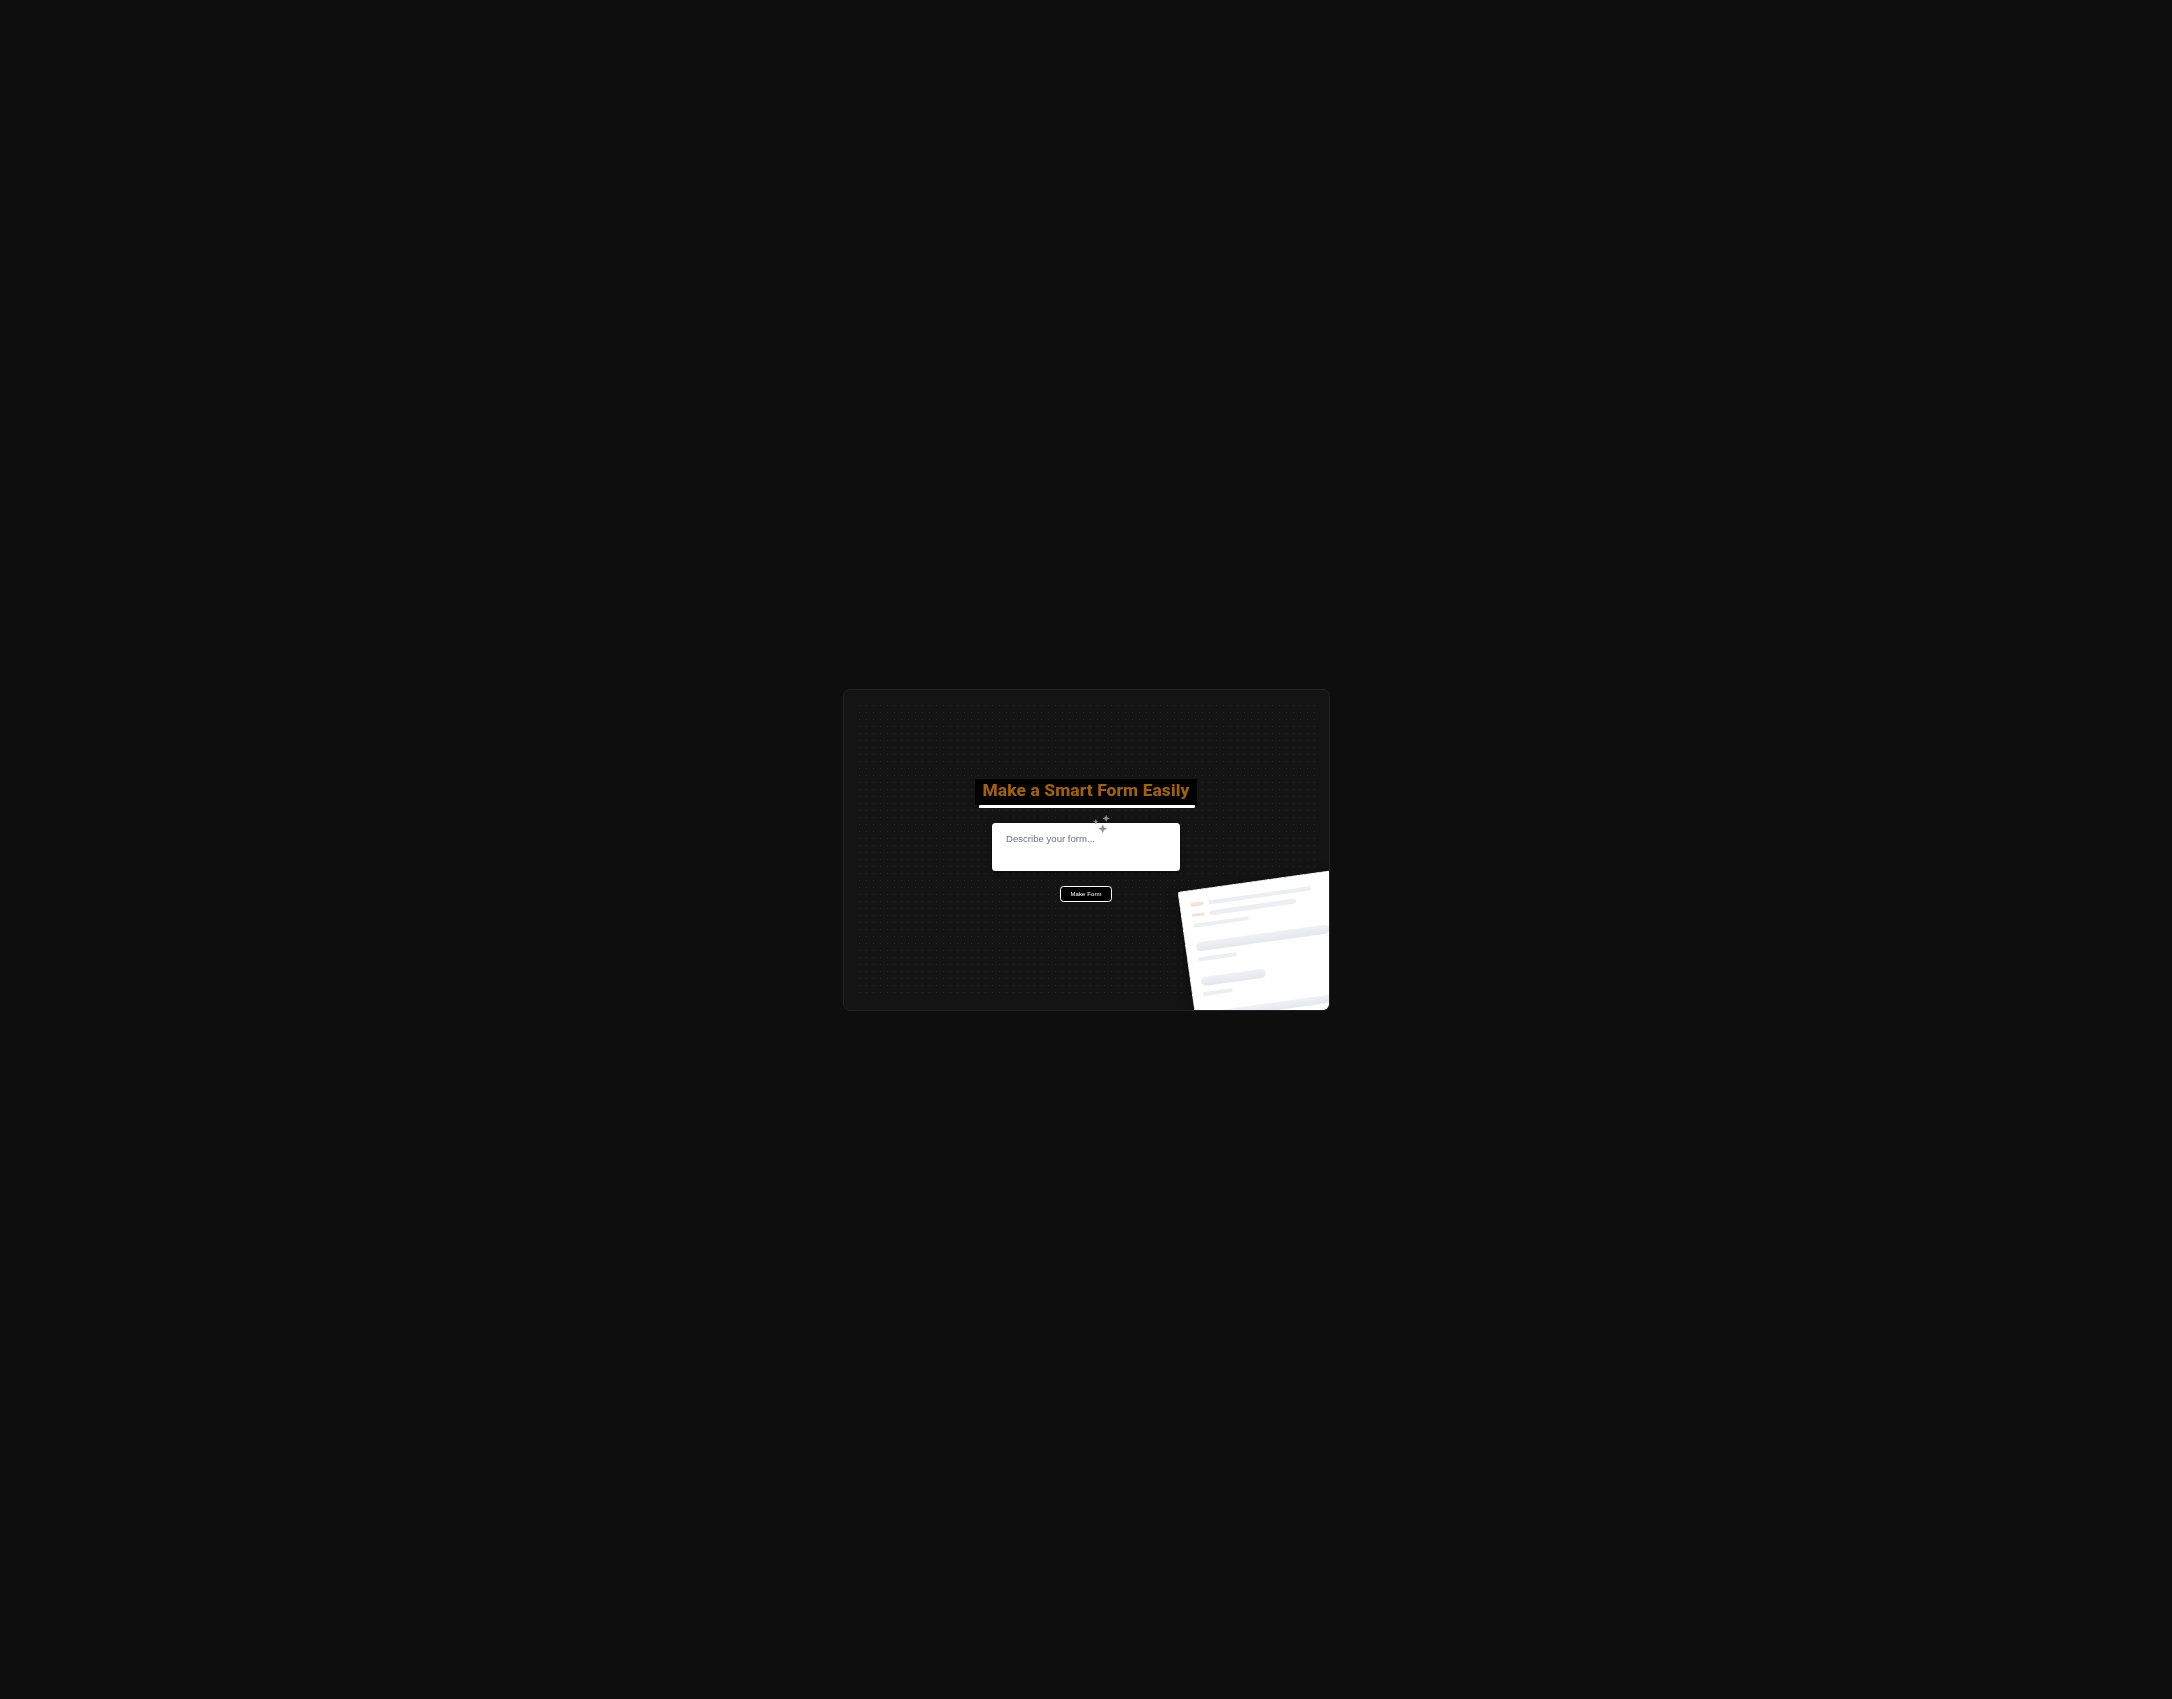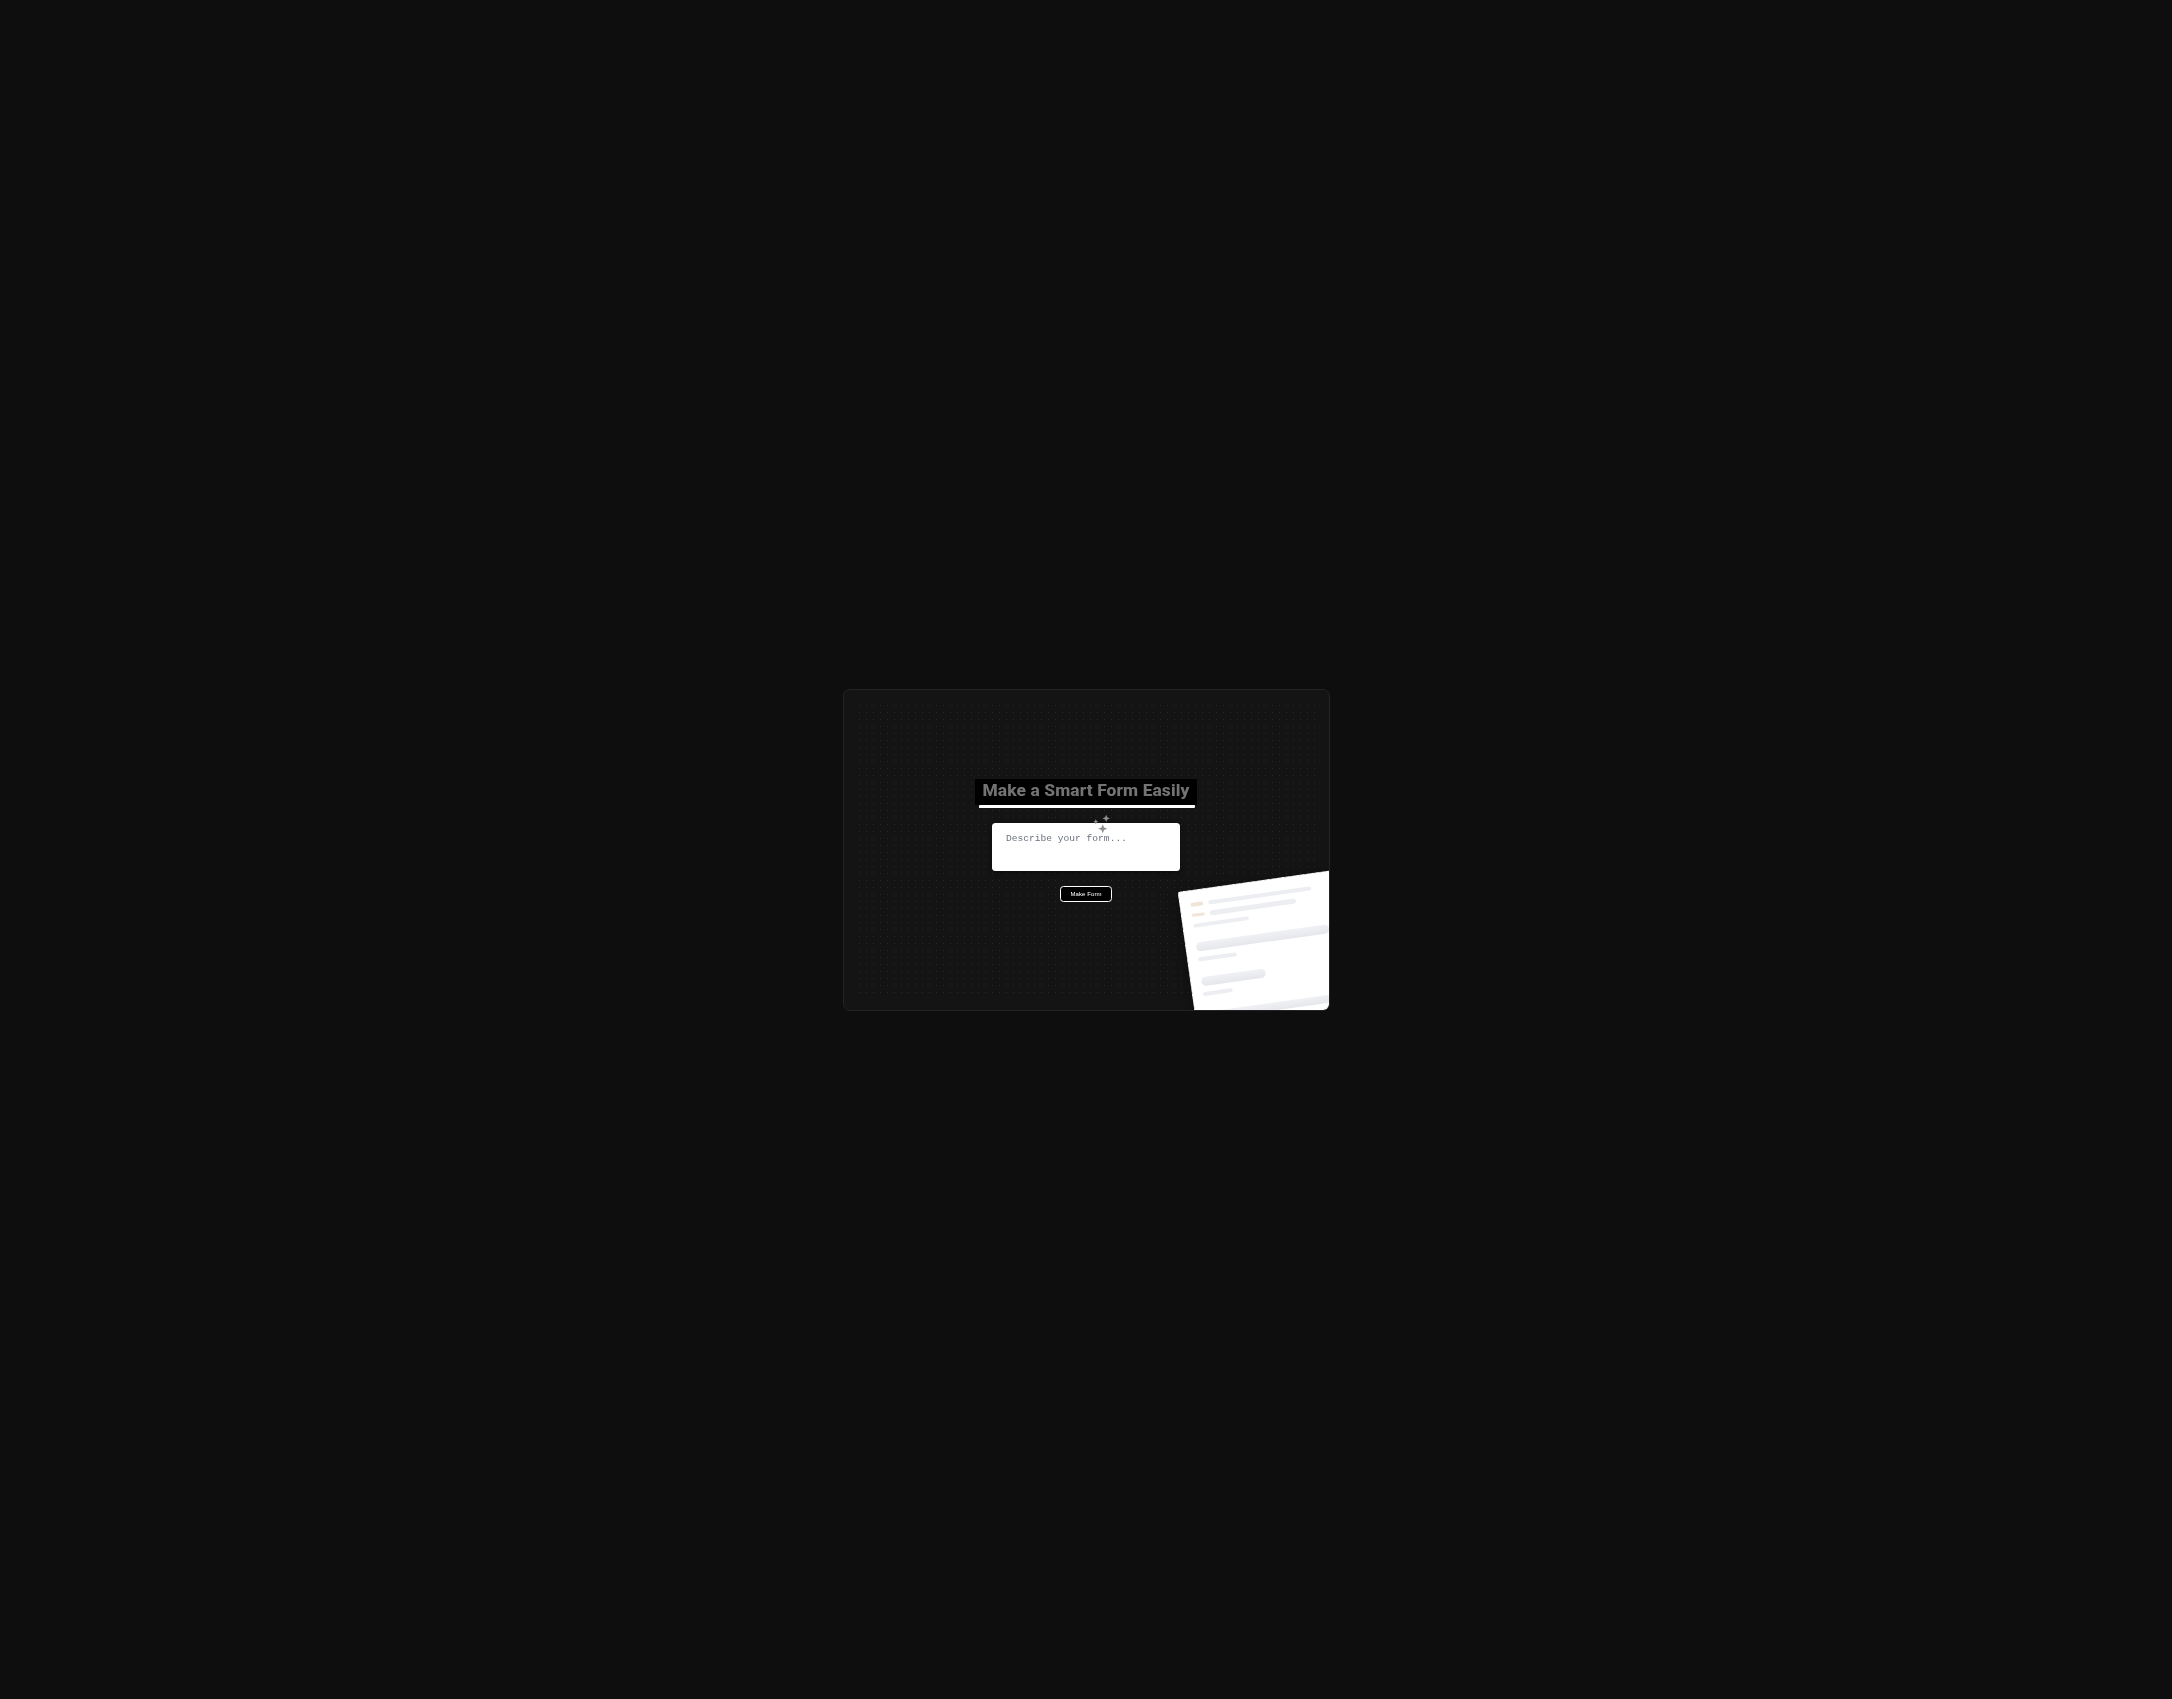--- a/index.html
+++ b/index.html
@@ -42,21 +42,21 @@
   }
   .headline-wrap {
     position: relative;
     display: inline-block;
     margin-bottom: 18px;
   }
   .headline {
     position: relative;
     display: inline-block;
     background: #000;
-    color: #737373;
+    color: #a16207;
     font-weight: 800;
     font-size: 17.4px;
     line-height: 1.1;
     padding: 2.6px 7.8px 4.3px 7.8px;
     border-radius: 0.9px;
     letter-spacing: 0.1px;
     z-index: 2;
   }
   .headline-underline {
     position: absolute;
@@ -78,21 +78,21 @@
     height: 48px;
     background: #fff;
     border: none;
     border-radius: 3.5px;
     padding: 10.4px 14px;
     font-size: 9.6px;
     color: #111;
     outline: none;
     box-shadow: 0 1.7px 5.2px rgba(0,0,0,0.5);
     resize: none;
-    font-family: Liberation Mono, monospace;
+    font-family: Liberation Sans, sans-serif;
   }
   .prompt-input::placeholder {
     color: #6b7280;
   }
   .sparkles {
     position: absolute;
     top: -9.6px;
     left: 51%;
     width: 26px;
     height: 26px;

